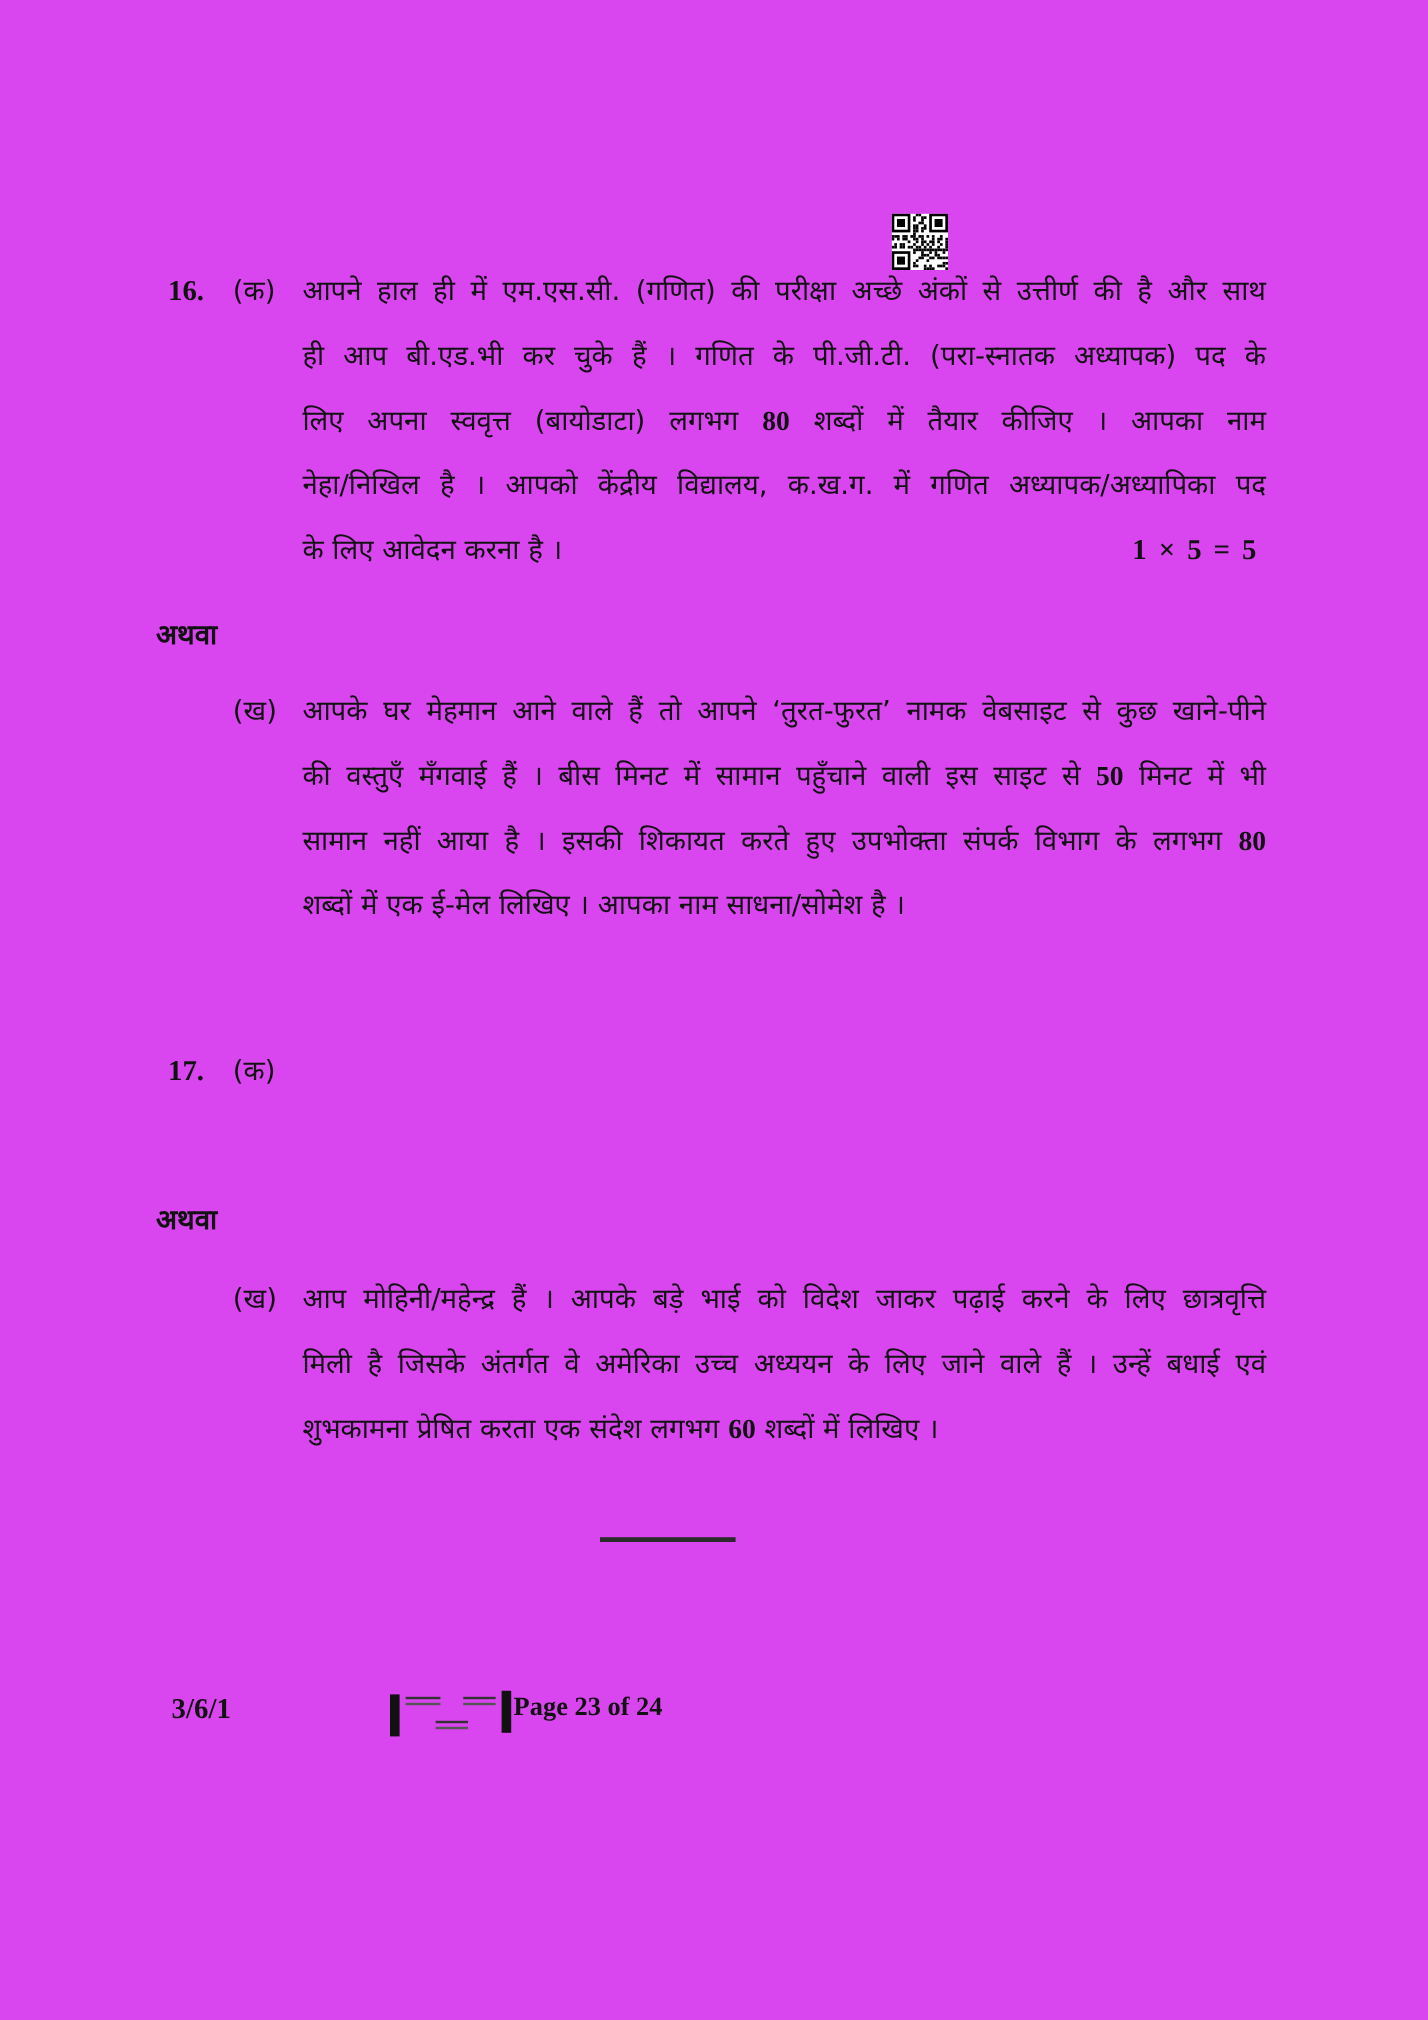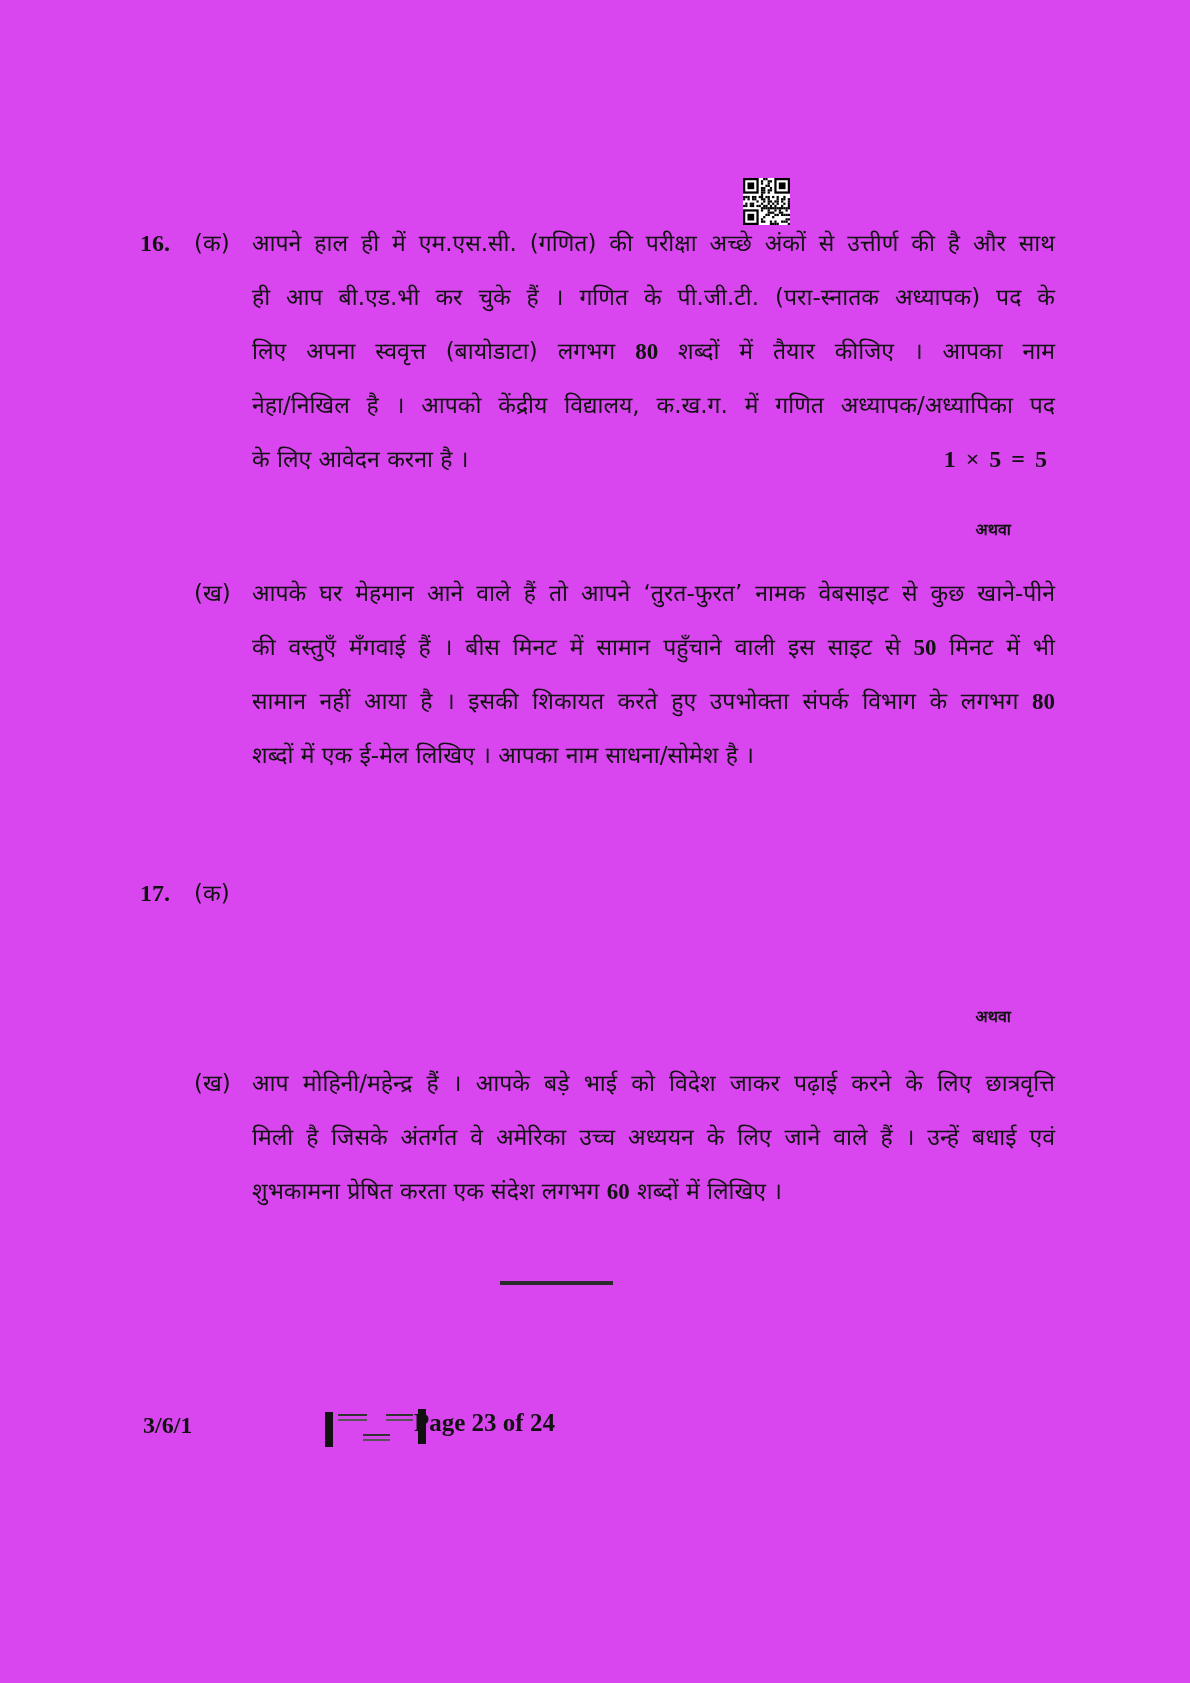--- a/index.html
+++ b/index.html
@@ -12,29 +12,29 @@
          font-size:23px; white-space:nowrap;}
   .line-text {display:block;}
   .line-text.just {text-align:justify; text-align-last:justify;}
   .qnum {position:absolute; left:10px; top:0; font-size:24px;}
   .plabel {position:absolute; left:64px; top:0; font-size:23px;}
   .num {font-family:"Liberation Serif", serif; font-weight:bold;}
   .marks {position:absolute; right:6px; top:0; font-size:24px; letter-spacing:2px;font-family:Liberation Serif, serif;}
 
   
   .or {position:absolute; left:130px; width:925px; height:54px; line-height:54px;
-       text-align:right; padding-right:44px; box-sizing:border-box;
-       font-size:16px; font-weight:bold;}
+       text-align:left; padding-right:44px; box-sizing:border-box;
+       font-size:23px; font-weight:bold;}
 
   
   .separator {position:absolute; left:500px; top:1281px; width:113px; height:4px; background:#2b2b2b;}
 
   
   .code {position:absolute; left:130px; top:1412px; font-size:24px;margin-left:13px;}
-  .pageno {position:absolute; left:414px; top:1409px; font-size:25px;}
+  .pageno {position:absolute; left:428px; top:1409px; font-size:22px;}
   .regmark {position:absolute; left:325px; top:1409px; width:101px; height:39px;}
   .regmark .rm {position:absolute;}
   .rm-bar-l {left:0; top:3px; width:8px; height:35px; background:#111;}
   .rm-bar-r {right:0; top:0; width:8px; height:35px; background:#111;}
   .rm-seg {height:3px; border-top:2px solid #333; border-bottom:2px solid #555;}
   .rm-seg1 {left:13px; top:5px; width:29px;}
   .rm-seg2 {left:61px; top:5px; width:27px;}
   .rm-seg3 {left:38px; top:25px; width:27px;}
 
   

